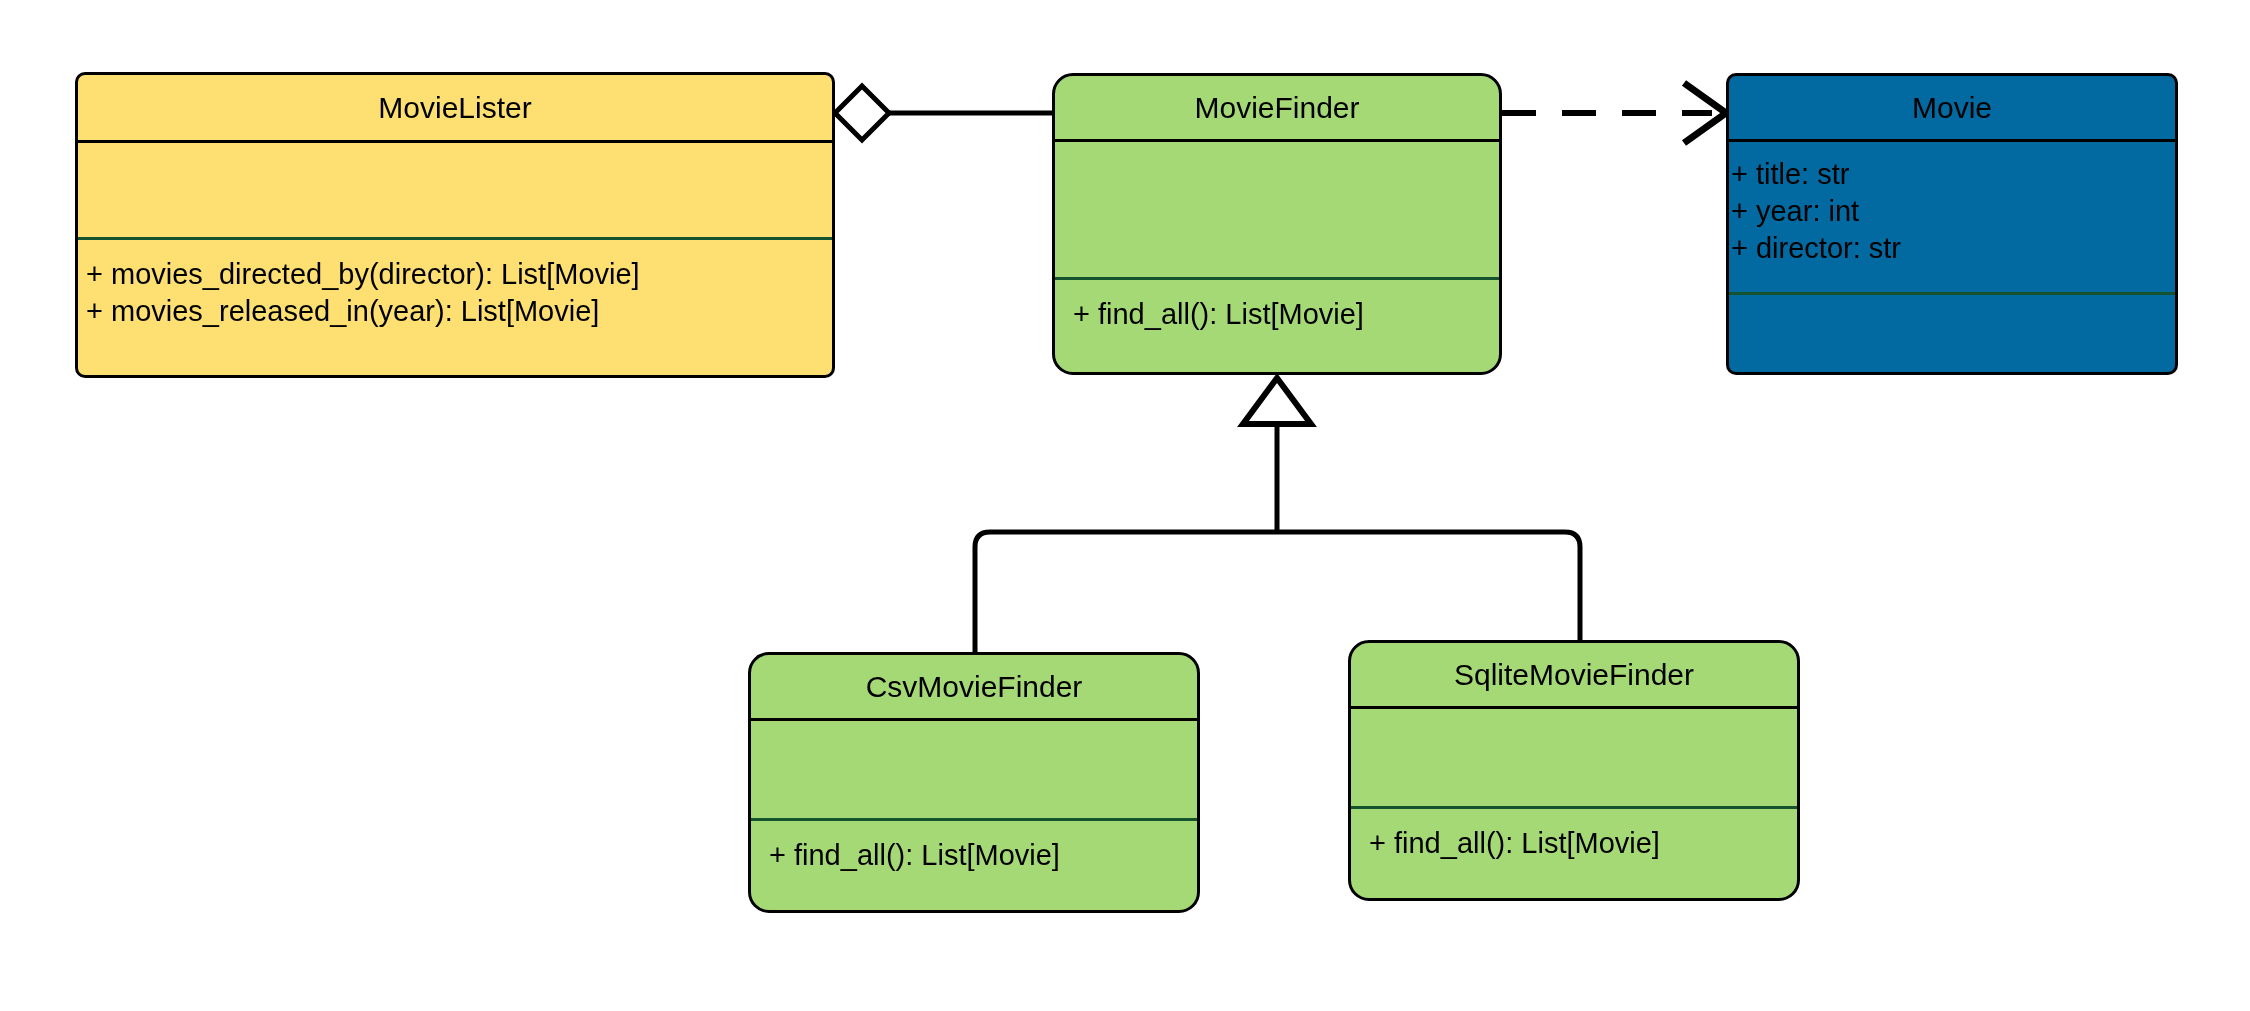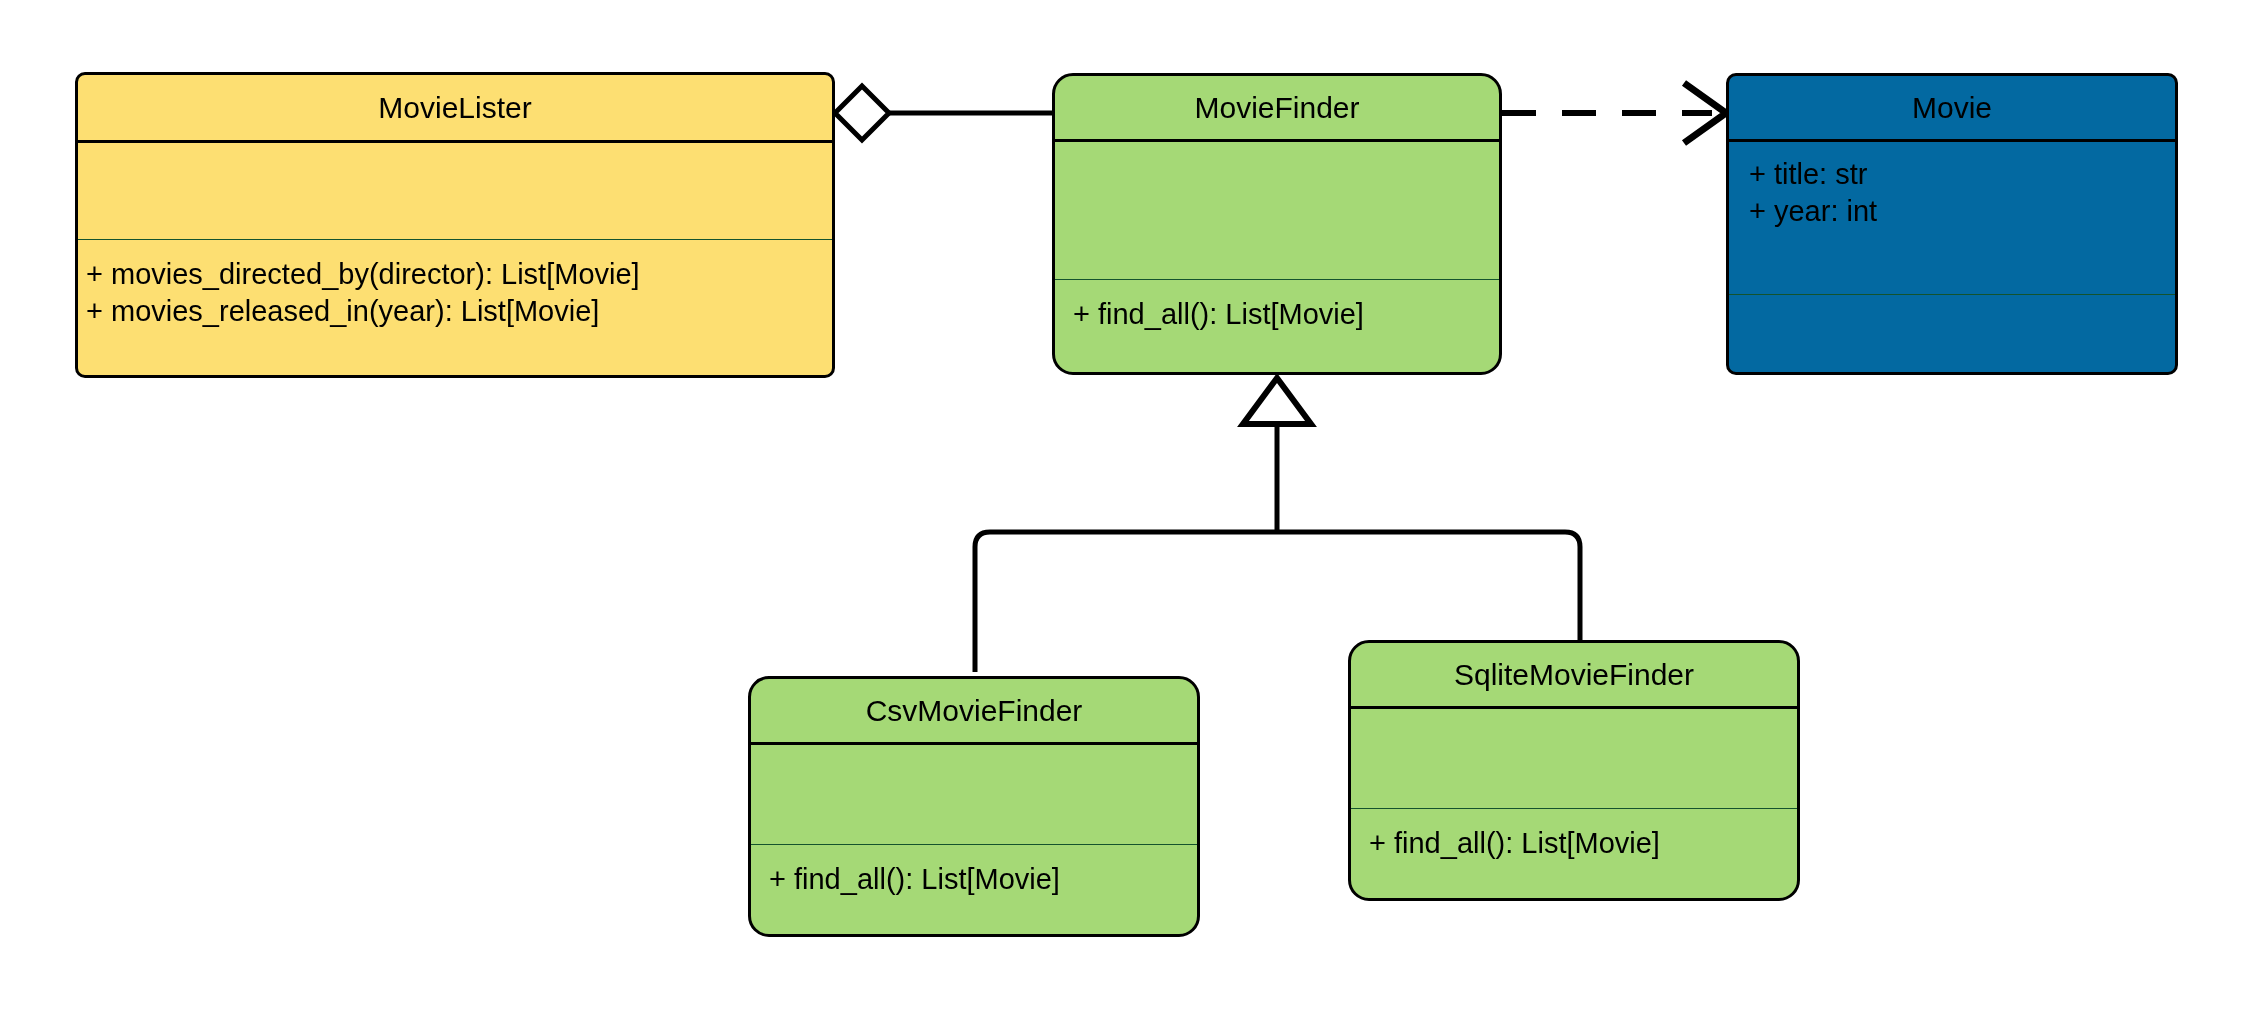--- a/index.html
+++ b/index.html
@@ -41,22 +41,22 @@
     width: 100%;
     overflow: hidden;
   }
   .compartment.name {
     display: flex;
     align-items: center;
     justify-content: center;
     border-bottom: 3px solid #000000;
   }
   .compartment.attrs {
-    border-bottom: 1px solid #14532d;
-    padding: 14px 18px 0 20px;
+    border-bottom: 3px solid #14532d;
+    padding: 14px 18px 0 2px;
   }
   .compartment.methods {
     padding: 16px 18px 0 18px;
   }
   .class-name {
     font-size: 30px;
     color: #000000;
     line-height: 1;
     white-space: nowrap;
   }
@@ -127,25 +127,26 @@
     </div>
   </div>
 
   <div class="uml-class fill-blue" style="left:1726px; top:73px; width:452px; height:302px;">
     <div class="compartment name" style="height:66px;">
       <span class="class-name">Movie</span>
     </div>
     <div class="compartment attrs" style="height:153px;">
       <div class="member">+ title: str</div>
       <div class="member">+ year: int</div>
+      <div class="member">+ director: str</div>
     </div>
     <div class="compartment methods empty-compartment" style="height:77px;"></div>
   </div>
 
-  <div class="uml-class fill-green" style="left:748px; top:676px; width:452px; height:261px;">
+  <div class="uml-class fill-green" style="left:748px; top:652px; width:452px; height:261px;">
     <div class="compartment name" style="height:66px;">
       <span class="class-name">CsvMovieFinder</span>
     </div>
     <div class="compartment attrs empty-compartment" style="height:100px;"></div>
     <div class="compartment methods" style="height:89px;">
       <div class="member">+ find_all(): List[Movie]</div>
     </div>
   </div>
 
   <div class="uml-class fill-green" style="left:1348px; top:640px; width:452px; height:261px;">

